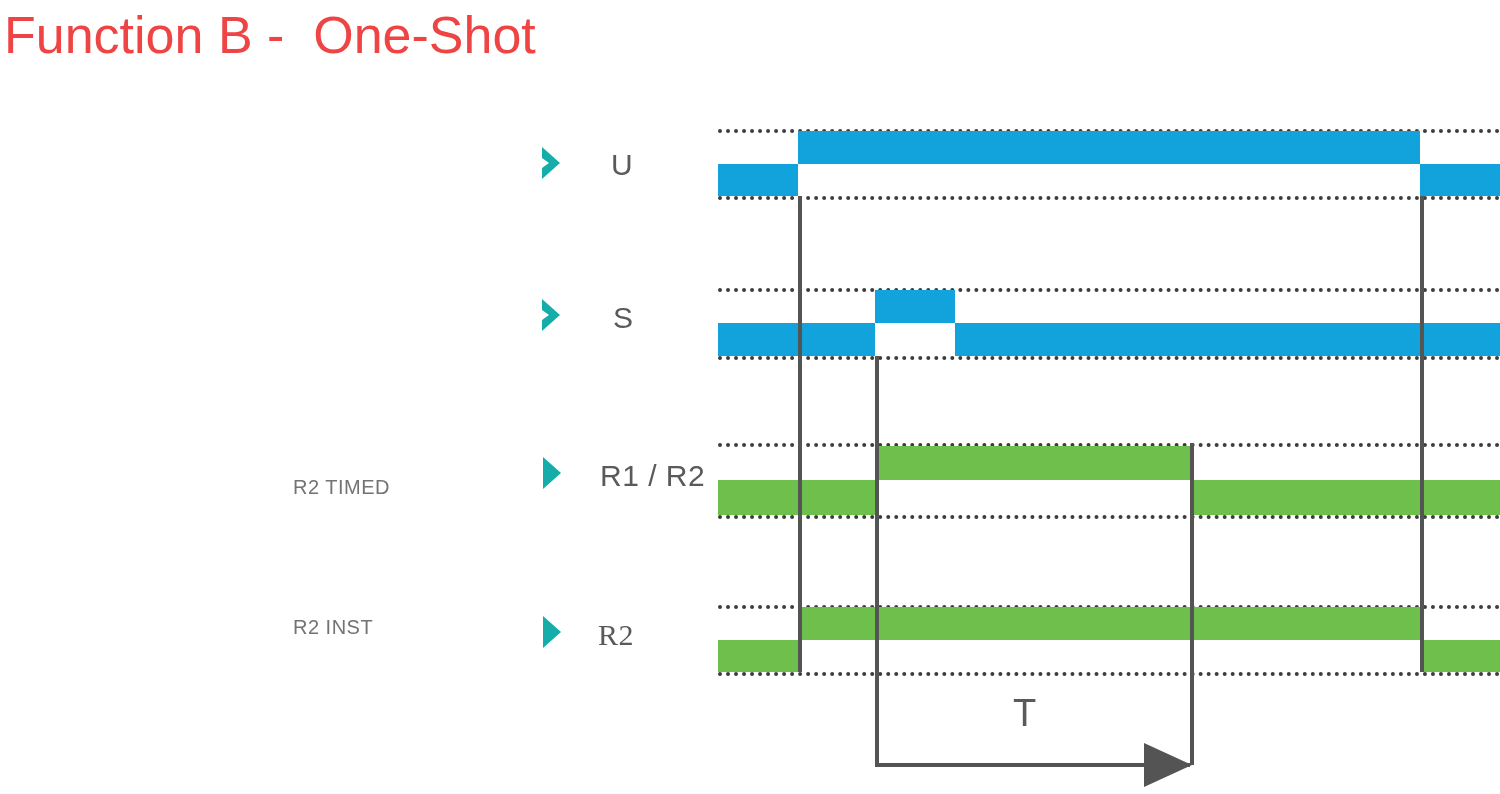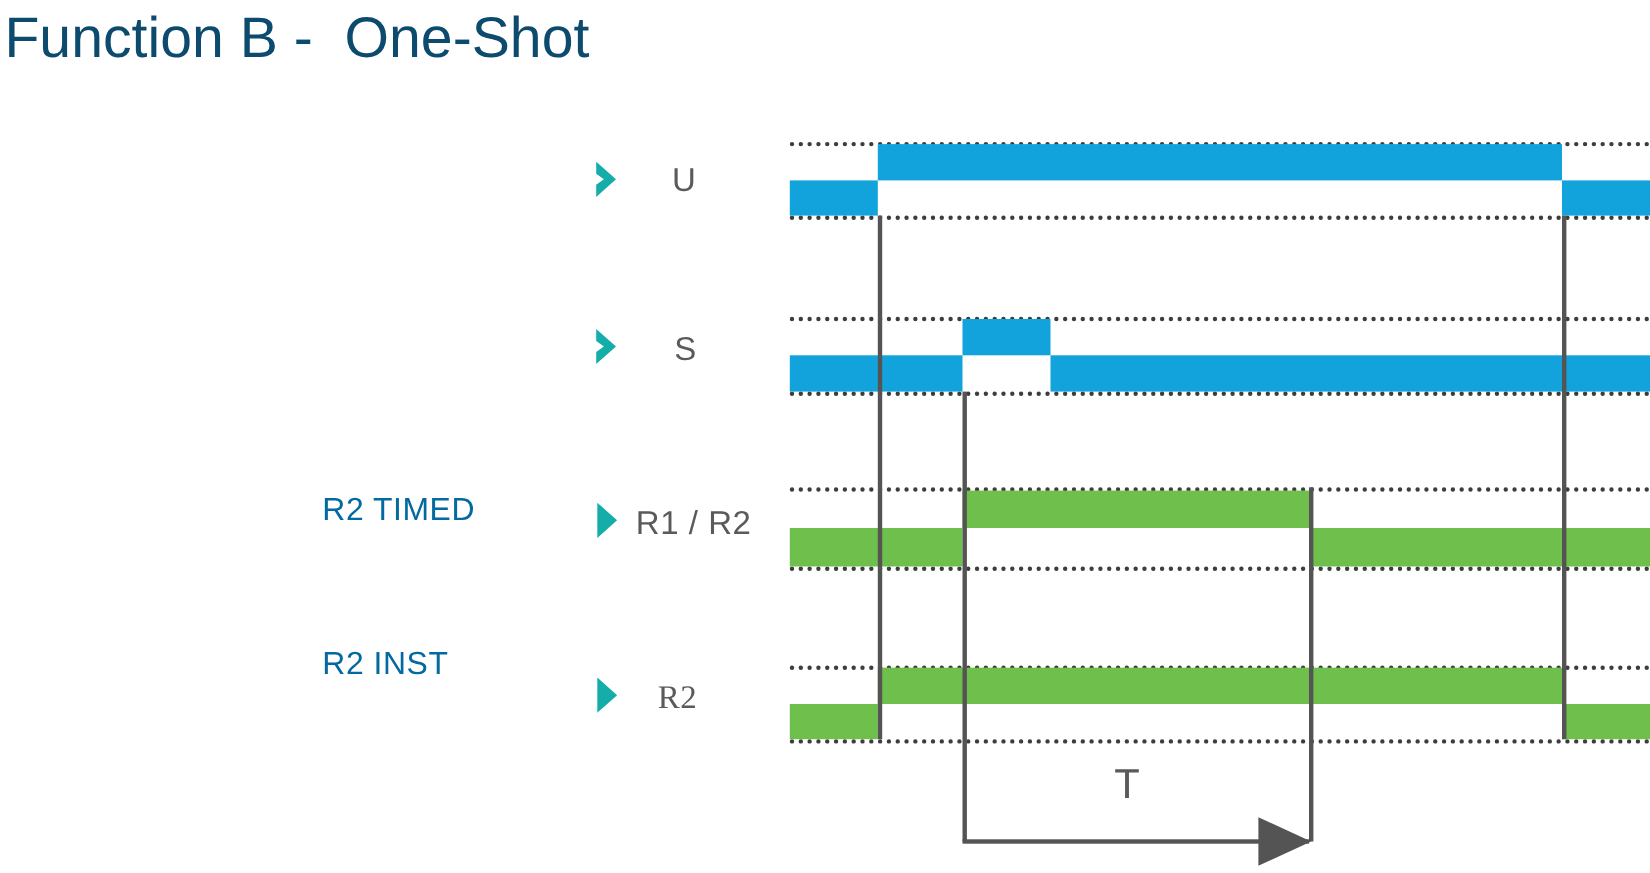--- a/index.html
+++ b/index.html
@@ -20,33 +20,34 @@
     overflow: hidden;
   }
 
   
   #page-title {
     position: absolute;
     left: 4px;
     top: 2px;
     font-size: 52px;
     font-weight: 400;
-    color: #0c4a6e;
+    color: #ef4444;
     letter-spacing: 0px;
     white-space: pre;
     line-height: 66px;
   }
 
   
   .status-label {
     position: absolute;
-    font-size: 29px;
-    color: #0369a1;
+    font-size: 20px;
+    color: #737373;
     white-space: pre;
     letter-spacing: 0.5px;
+    margin-top: 28px;
   }
 
   
   .signal-name {
     position: absolute;
     font-size: 30px;
     color: #5a5a5a;
     white-space: pre;
     letter-spacing: 0.5px;
   }
@@ -127,21 +128,21 @@
     </svg>
   </div>
   <div class="chevron-icon" style="left:541px; top:615px;">
     <svg viewBox="0 0 22 34" xmlns="http://www.w3.org/2000/svg">
       <path d="M2 1 L20 17 L2 33 Z" fill="#14ada9"></path>
     </svg>
   </div>
 
   <div class="signal-name" style="left:611px; top:148px;">U</div>
   <div class="signal-name" style="left:613px; top:301px;">S</div>
-  <div class="signal-name" style="left:578px; top:459px;">R1 / R2</div>
+  <div class="signal-name" style="left:600px; top:459px;">R1 / R2</div>
   <div class="signal-name" style="left:598px; top:618px;font-family:Liberation Serif, serif;">R2</div>
 
   <div class="rail" style="left:718px; top:129px; width:782px;"></div>
   <div class="rail" style="left:718px; top:196px; width:782px;"></div>
   <div class="seg seg-blue" style="left:718px; top:164px; width:80px;  height:32px;"></div>
   <div class="seg seg-blue" style="left:798px; top:131px; width:622px; height:33px;"></div>
   <div class="seg seg-blue" style="left:1420px; top:164px; width:80px; height:32px;"></div>
 
   <div class="rail" style="left:718px; top:288px; width:782px;"></div>
   <div class="rail" style="left:718px; top:356px; width:782px;"></div>

